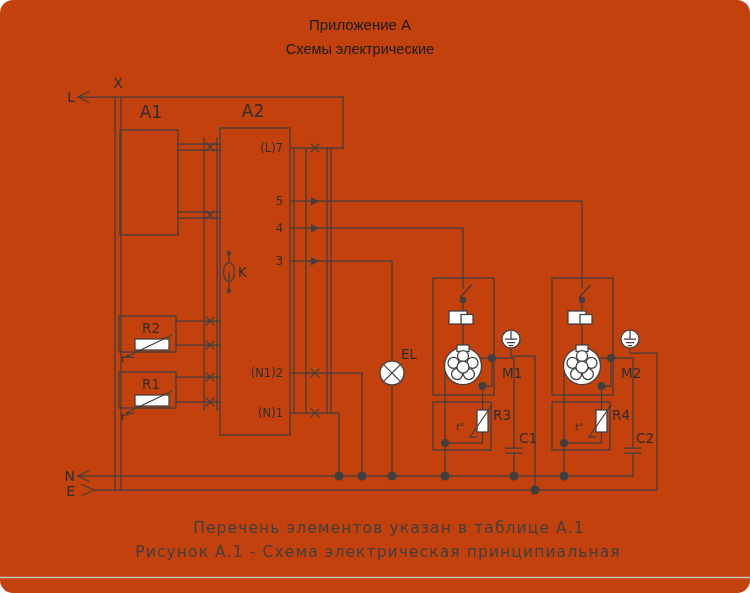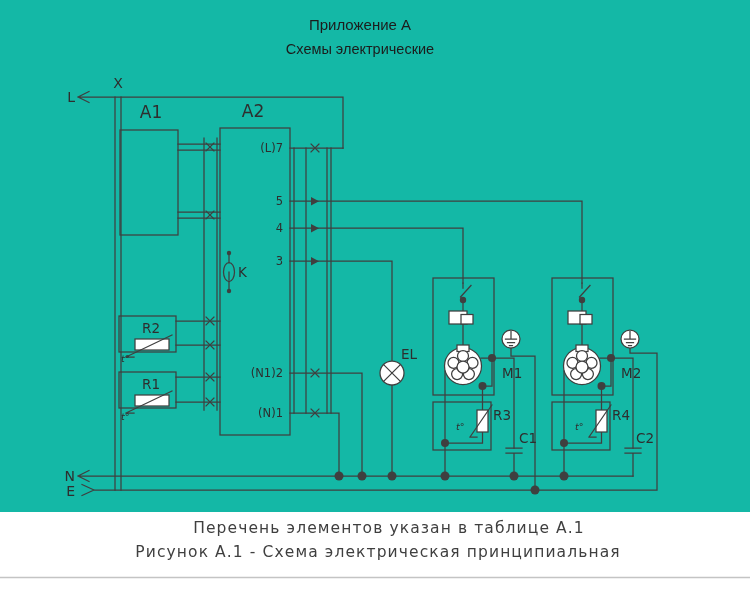--- a/index.html
+++ b/index.html
@@ -1,16 +1,16 @@
 <!DOCTYPE html>
 <html><head>
 <meta charset="utf-8">
 <style>
   html,body{margin:0;padding:0;background:#ffffff;width:750px;height:593px;overflow:hidden;}
-  #stage{position:relative;width:750px;height:512px;background:#14b8a6;}
+  #stage{position:relative;width:750px;height:593px;background:#c2410c;border-radius:13px;}
   svg{position:absolute;left:0;top:0;}
   .lbl{font-family:"DejaVu Sans","Liberation Sans",sans-serif;fill:#2e2e2e;}
   .title{font-family:"Liberation Sans","DejaVu Sans",sans-serif;fill:#1c1c1c;font-size:15px;}
   .title2{font-family:"Liberation Sans","DejaVu Sans",sans-serif;fill:#1c1c1c;font-size:14.5px;}
   .caption{font-family:"DejaVu Sans","Liberation Sans",sans-serif;fill:#3f3f3f;font-size:15.5px;letter-spacing:1.1px;}
   .blockname{font-size:17px;}
   .pin{font-size:11.5px;}
   .comp{font-size:13.5px;}
   .bus{font-size:14px;}
   .tmark{font-size:9.5px;font-style:italic;}

